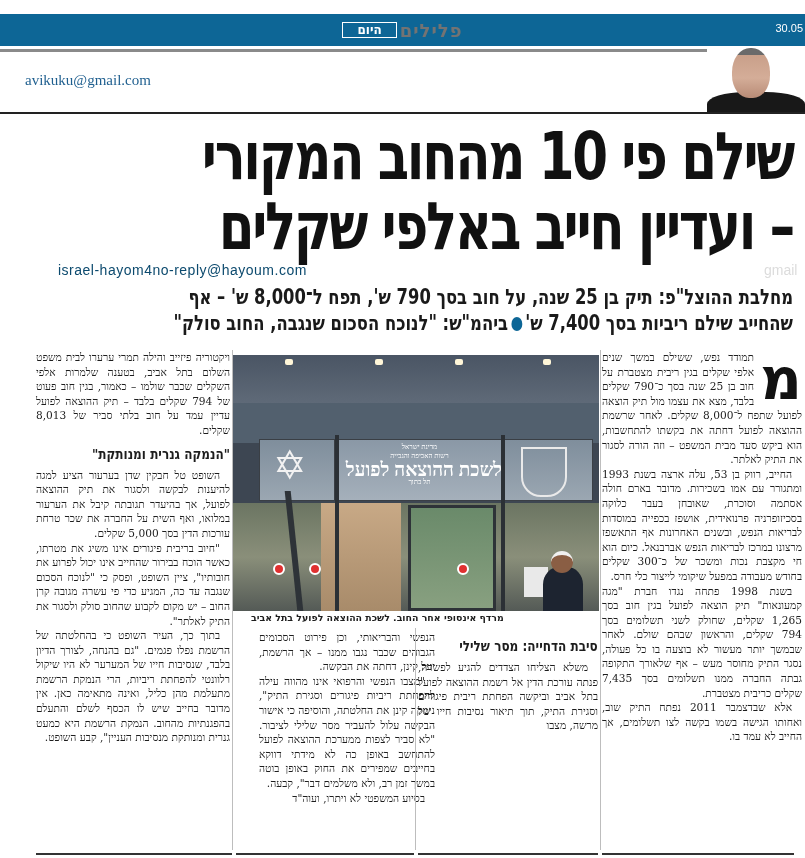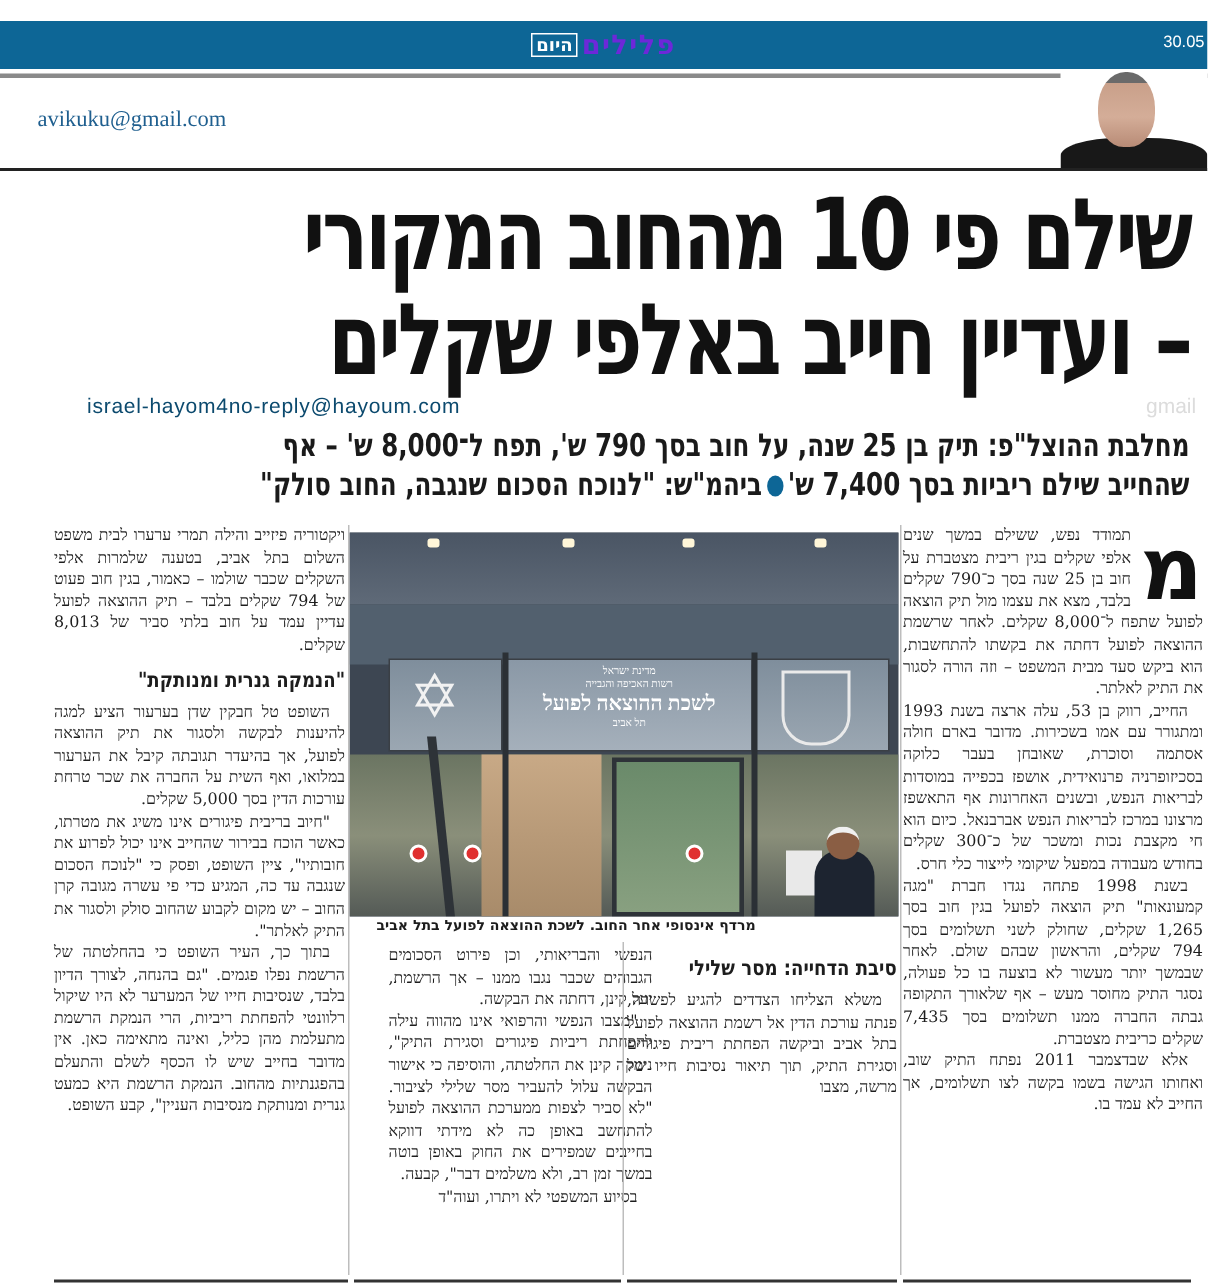--- a/index.html
+++ b/index.html
@@ -2,22 +2,22 @@
 <html><head>
 <meta charset="utf-8">
 <style>
   * { box-sizing: border-box; margin: 0; padding: 0; }
   html, body { width: 805px; height: 858px; background: #ffffff; overflow: hidden; }
   body { position: relative; font-family: "DejaVu Serif", "Liberation Serif", serif; color: #1a1a1a; }
 
   .topbar { position: absolute; left: 0; top: 14px; width: 805px; height: 32px; background: #0d6696; }
   .topbar-rule { position: absolute; left: 0; top: 49px; width: 805px; height: 3px; background: #8a8a8a; }
   .masthead { position: absolute; left: 0; right: 0; top: 14px; height: 32px; display: flex; justify-content: center; align-items: center; direction: rtl; gap: 3px; }
-  .masthead-main { font-family: "DejaVu Sans", sans-serif; font-weight: 900; color: #6d28d9; font-size: 18px; letter-spacing: 1px; }
-  .masthead-box { font-family: "DejaVu Sans", sans-serif; font-weight: 700; color: #ffffff; font-size: 12px; border: 1.5px solid #ffffff; padding: 0 2px; line-height: 14px; }
+  .masthead-main { font-family: "DejaVu Sans", sans-serif; font-weight: 900; color: #737373; font-size: 18px; letter-spacing: 1px; }
+  .masthead-box { font-family: "DejaVu Sans", sans-serif; font-weight: 700; color: #ffffff; font-size: 12px; border: 1.5px solid #ffffff; padding: 0 14px; line-height: 14px; }
   .date { position: absolute; right: 2px; top: 22px; font-family: "Liberation Sans", sans-serif; font-size: 11px; color: #ffffff; }
 
   .email { position: absolute; left: 25px; top: 72px; font-family: Liberation Serif, serif; font-size: 15px; color: #1f5f8f; }
   .author-photo { position: absolute; left: 707px; top: 46px; width: 98px; height: 66px; overflow: hidden; background: #ffffff; }
   .author-photo .head { position: absolute; left: 25px; top: 2px; width: 38px; height: 50px; border-radius: 48% 48% 45% 45%; background: linear-gradient(180deg,#6a6a6a 0%,#6a6a6a 14%,#c9a08a 15%,#d4ad98 60%,#b88b76 100%); }
   .author-photo .body { position: absolute; left: 0px; top: 46px; width: 98px; height: 30px; border-radius: 40% 40% 0 0; background: #181818; }
   .header-rule { position: absolute; left: 0; top: 112px; width: 805px; height: 2px; background: #222; }
 
   .headline { position: absolute; right: 12px; top: 122px; width: 790px; direction: rtl; text-align: right; font-family: "DejaVu Sans", sans-serif; font-weight: 900; color: #111111; font-size: 66px; line-height: 70px; letter-spacing: -3px; transform: scaleX(0.78); transform-origin: right top; width: 1010px; }
   .watermark { position: absolute; left: 58px; top: 262px; font-family: "Liberation Sans", sans-serif; font-size: 14px; color: #0c4a6e; letter-spacing: 0.5px; }
@@ -42,21 +42,21 @@
   .photo .lamp { position: absolute; top: 4px; width: 8px; height: 6px; background: #fff6d8; border-radius: 2px; }
   .photo .beam { position: absolute; left: 0; top: 48px; width: 100%; height: 40px; background: #52606e; }
   .photo .sign { position: absolute; left: 104px; top: 84px; width: 165px; height: 62px; background: linear-gradient(180deg,#8a98a6,#a5b0bb); border: 1px solid #3a3f45; }
   .photo .sign-l { position: absolute; left: 26px; top: 84px; width: 76px; height: 62px; background: linear-gradient(180deg,#7f8e9c,#9ba7b2); border: 1px solid #3a3f45; }
   .photo .sign-r { position: absolute; left: 270px; top: 84px; width: 90px; height: 62px; background: linear-gradient(180deg,#7f8e9c,#9ba7b2); border: 1px solid #3a3f45; }
   .photo .emblem { position: absolute; left: 288px; top: 92px; width: 46px; height: 50px; border: 2px solid #eaeaea; border-radius: 0 0 20px 20px; }
   .photo .star { position: absolute; left: 40px; top: 90px; font-size: 40px; line-height: 40px; color: #f2f2f2; font-family: "DejaVu Sans", sans-serif; }
   .photo .sign-text { position: absolute; left: 104px; top: 88px; width: 165px; text-align: center; direction: rtl; color: #ffffff; font-family: Liberation Serif, serif; }
   .photo .sign-text .s1 { font-size: 7px; line-height: 9px; }
   .photo .sign-text .s2 { font-size: 7px; line-height: 9px; }
-  .photo .sign-text .s3 { font-size: 14px; line-height: 17px; font-weight: 700; }
+  .photo .sign-text .s3 { font-size: 19px; line-height: 17px; font-weight: 700; text-align: right; }
   .photo .sign-text .s4 { font-size: 7px; line-height: 9px; }
   .photo .lower { position: absolute; left: 0; top: 148px; width: 100%; height: 108px; background: linear-gradient(180deg,#6b7562,#8a8f7a 50%,#545a56); }
   .photo .door-open { position: absolute; left: 88px; top: 148px; width: 80px; height: 108px; background: linear-gradient(180deg,#c8a986,#a88b6a); }
   .photo .door-frame { position: absolute; left: 58px; top: 136px; width: 6px; height: 120px; background: #2e3338; transform: skewX(6deg); }
   .photo .glass { position: absolute; left: 175px; top: 150px; width: 88px; height: 106px; border: 3px solid #2e3338; background: linear-gradient(180deg,#6a8a6a,#88a080); }
   .photo .mullion { position: absolute; top: 80px; width: 4px; height: 176px; background: #2b3035; }
   .photo .dot { position: absolute; width: 12px; height: 12px; border-radius: 50%; background: #e03030; border: 2px solid #ffffff; }
   .photo .guard { position: absolute; left: 310px; top: 212px; width: 40px; height: 44px; border-radius: 40% 40% 0 0; background: #1d2430; }
   .photo .guard-head { position: absolute; left: 318px; top: 196px; width: 22px; height: 22px; border-radius: 50%; background: #8a5e44; border-top: 4px solid #f0f0f0; }
   .photo .notice { position: absolute; left: 291px; top: 212px; width: 24px; height: 30px; background: #e9e9e9; }
@@ -112,21 +112,21 @@
   <div class="lamp" style="left:222px"></div>
   <div class="lamp" style="left:310px"></div>
   <div class="beam"></div>
   <div class="sign-l"></div>
   <div class="star">✡</div>
   <div class="sign"></div>
   <div class="sign-text">
     <div class="s1">מדינת ישראל</div>
     <div class="s2">רשות האכיפה והגבייה</div>
     <div class="s3">לשכת ההוצאה לפועל</div>
-    <div class="s4">תל אביב</div>
+    <div class="s4">תל בתוך</div>
   </div>
   <div class="sign-r"></div>
   <div class="emblem"></div>
   <div class="lower"></div>
   <div class="door-open"></div>
   <div class="door-frame"></div>
   <div class="glass"></div>
   <div class="mullion" style="left:102px"></div>
   <div class="mullion" style="left:268px"></div>
   <div class="dot" style="left:40px;top:208px"></div>

